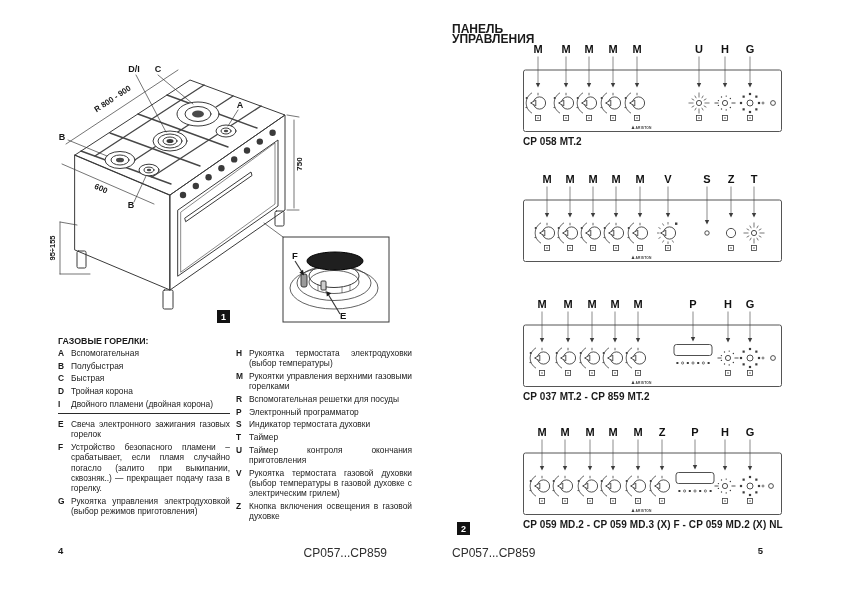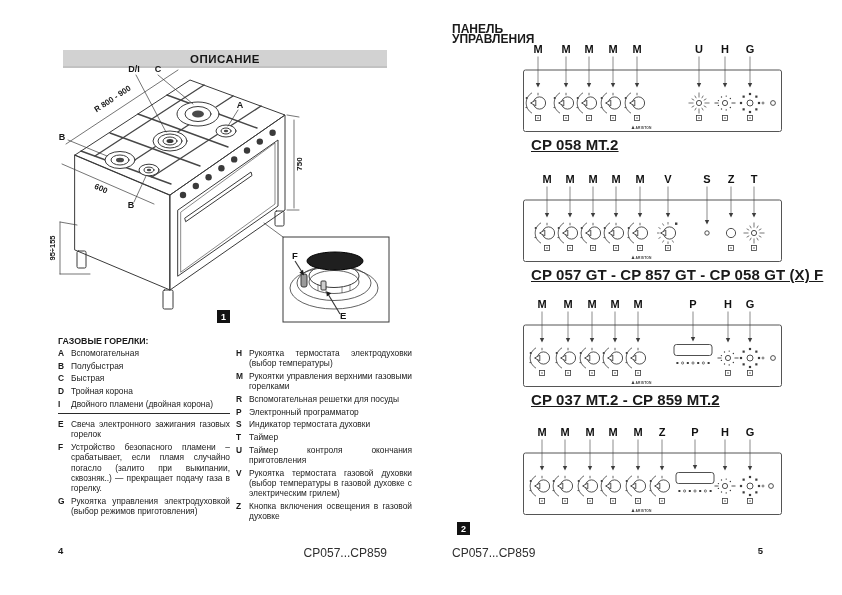--- a/index.html
+++ b/index.html
@@ -20,32 +20,29 @@
   .litem{position:relative;padding-left:13px;margin-bottom:2.4px;font-size:8.4px;
          line-height:10.3px;text-align:justify;}
   .litem .key{position:absolute;left:0;top:0;font-weight:bold;}
   .lrule{border-top:1px solid #2a2a2a;margin:4px 0 5px;}
   .pgnum{font-weight:bold;font-size:9.5px;}
   .modrange{font-size:12px;color:#2e2e2e;}
   
   .pnl-title{left:452px;top:24px;font-weight:bold;font-size:12px;line-height:10px;}
   #panels{left:523px;top:0;width:319px;height:595px;position:absolute;}
   .panel-block{position:absolute;left:0;width:319px;height:112px;}
-  .panel-caption{position:absolute;left:8px;top:93px;font-weight:bold;font-size:15px;
-                 white-space:nowrap;letter-spacing:.1px;text-decoration:underline;}
+  .panel-caption{position:absolute;left:0;top:93px;font-weight:bold;font-size:10px;
+                 white-space:nowrap;letter-spacing:.1px;}
   svg text{font-family:"Liberation Sans",sans-serif;}
 </style>
 </head>
 <body>
 
 <div class="sheet">
 
-  <div class="abs descbar">
-    <span>ОПИСАНИЕ</span>
-  </div>
 
   <svg class="abs stove" width="345" height="270" viewBox="0 0 345 270">
     <g stroke="#3a3a3a" fill="none" stroke-width="1" stroke-linejoin="round" stroke-linecap="round">
 
       <g stroke-width="1.4" stroke="#474747">
         <line x1="117" y1="35" x2="207" y2="68"></line>
         <line x1="88" y1="54" x2="178" y2="87"></line>
         <line x1="60" y1="73" x2="150" y2="106"></line>
         <line x1="31" y1="91" x2="121" y2="124"></line>
         <line x1="154" y1="25" x2="45" y2="96"></line>
@@ -439,21 +436,21 @@
             <line x1="226.23686027918558" y1="57.25" x2="223.63878406783226" y2="55.75" stroke="#3c3c3c" stroke-width="0.7"></line>
             <line x1="228.25" y1="55.23686027918559" x2="226.75" y2="52.638784067832276" stroke="#3c3c3c" stroke-width="0.7"></line>
             <line x1="231" y1="54.5" x2="231" y2="49.5" stroke="#3c3c3c" stroke-width="0.7"></line>
             <line x1="233.75" y1="55.236860279185585" x2="235.25" y2="52.63878406783227" stroke="#3c3c3c" stroke-width="0.7"></line>
             <line x1="235.76313972081442" y1="57.25" x2="238.36121593216774" y2="55.75" stroke="#3c3c3c" stroke-width="0.7"></line>
             <rect x="228.4" y="72.5" width="5.2" height="5" fill="none" stroke="#3c3c3c" stroke-width="0.8"></rect>
             <circle cx="231" cy="75" r="0.7" fill="#3c3c3c"></circle>
           </g>
           <polygon points="108.5,86 110,82.6 111.5,86" fill="#3c3c3c"></polygon>
           <text x="112.5" y="86" font-size="3.3" font-weight="bold" fill="#3c3c3c" letter-spacing="0.2">ARISTON</text>
-        </svg><div class="panel-caption">CP 057 GT - CP 857 GT - CP 058 GT (X) F</div></div>
+        </svg></div>
       <div class="panel-block" style="top: 298px;"><svg width="292" height="91">
           <rect x="0.5" y="27" width="258" height="61.5" rx="2" fill="none" stroke="#555" stroke-width="1"></rect>
           <g>
             <text x="19" y="10" text-anchor="middle" font-size="11" font-weight="bold" fill="#111">M</text>
             <line x1="19" y1="13.5" x2="19" y2="40" stroke="#3c3c3c" stroke-width="0.6"></line>
             <polygon points="16.8,40 21.2,40 19,44.5" fill="#3c3c3c"></polygon>
             <line x1="19" y1="49.8" x2="19" y2="52.3" stroke="#3c3c3c" stroke-width="0.8"></line>
             <path d="M 13 49.8 A 11.8 11.8 0 0 0 13 70.2" fill="none" stroke="#3c3c3c" stroke-width="0.8"></path>
             <circle cx="7.6" cy="55" r="1" fill="#3c3c3c"></circle>
             <circle cx="7.199999999999999" cy="64.5" r="0.7" fill="#3c3c3c"></circle>
@@ -694,20 +691,20 @@
             <rect x="232.26396103067893" y="52.53603896932107" width="2.2" height="2.2" fill="#3c3c3c"></rect>
             <circle cx="240" cy="60" r="1" fill="none" stroke="#3c3c3c" stroke-width="0.7"></circle>
             <rect x="224.4" y="72.5" width="5.2" height="5" fill="none" stroke="#3c3c3c" stroke-width="0.8"></rect>
             <circle cx="227" cy="75" r="0.7" fill="#3c3c3c"></circle>
           </g>
           <g>
             <circle cx="248" cy="60" r="2.4" fill="none" stroke="#3c3c3c" stroke-width="0.9"></circle>
           </g>
           <polygon points="108.5,86 110,82.6 111.5,86" fill="#3c3c3c"></polygon>
           <text x="112.5" y="86" font-size="3.3" font-weight="bold" fill="#3c3c3c" letter-spacing="0.2">ARISTON</text>
-        </svg></div>
+        </svg><div class="panel-caption">CP 059 MD.2 - CP 059 MD.3 (X) F - CP 059 MD.2 (X) NL</div></div>
     </div>
 
   <div class="abs badge" style="left:457px;top:522px;">2</div>
 
   <div class="abs modrange" style="left:452px;top:546px;">CP057...CP859</div>
   <div class="abs pgnum" style="left:735px;top:545px;width:28px;text-align:right;">5</div>
 </div>
 
 </body></html>

